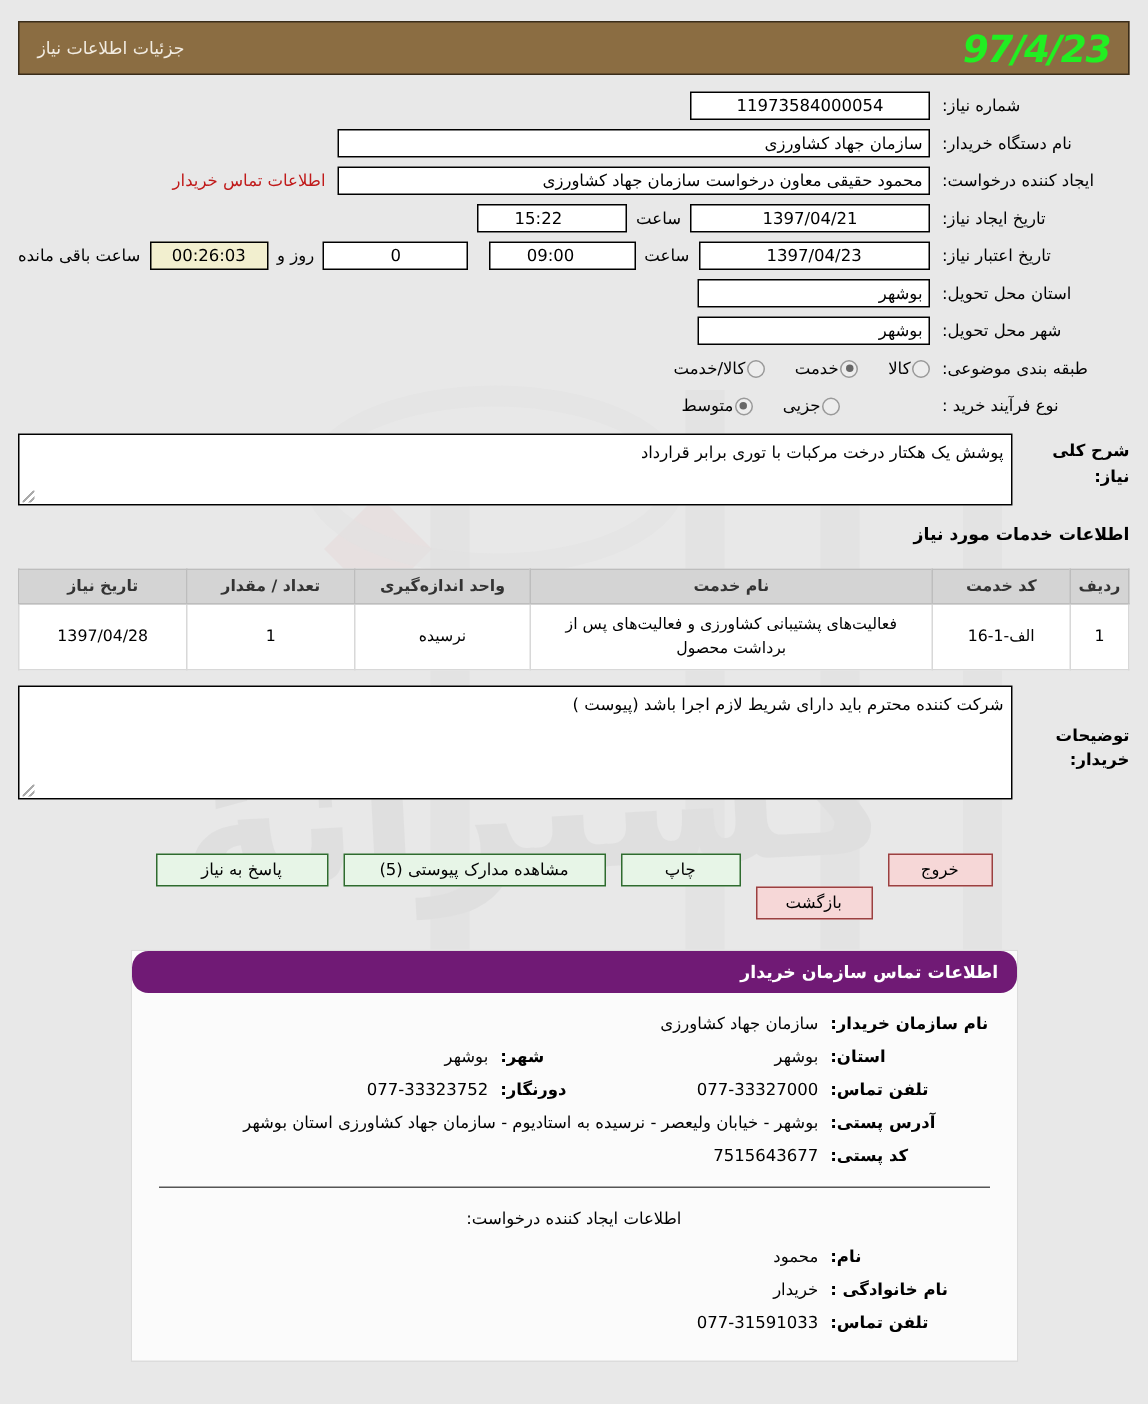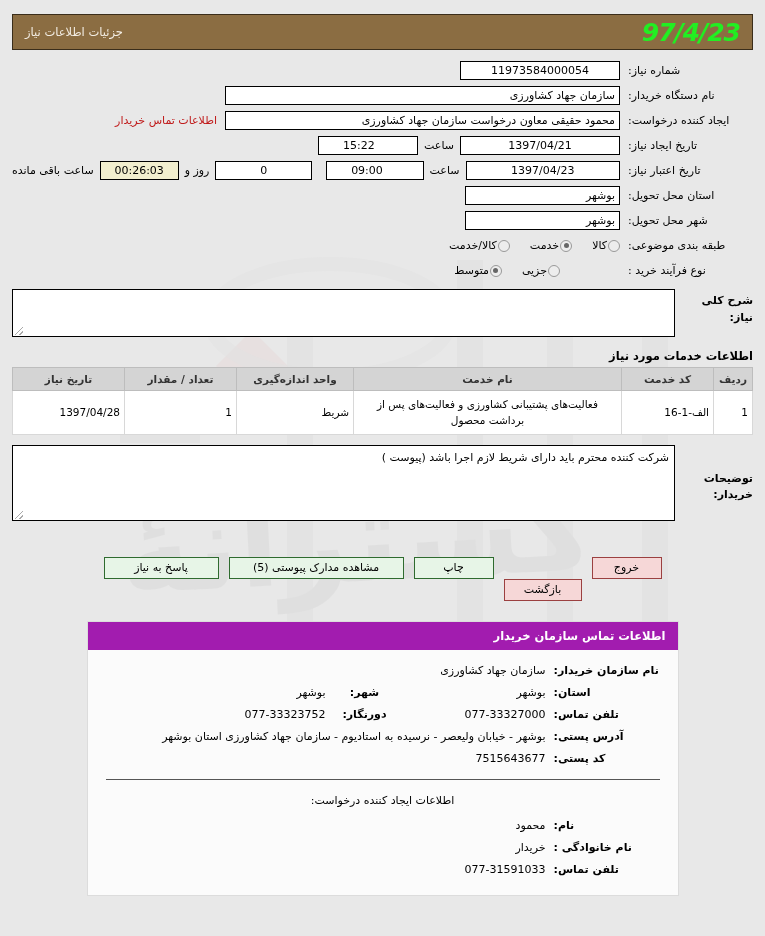--- a/index.html
+++ b/index.html
@@ -204,21 +204,21 @@
     width: 8px; height: 8px;
     background:
       linear-gradient(135deg, transparent 44%, #aaa 44%, #aaa 56%, transparent 56%),
       linear-gradient(135deg, transparent 74%, #aaa 74%, #aaa 86%, transparent 86%);
   }
 
   
   .section-title {
     font-weight: bold;
     font-size: 11.5px;
-    margin: 12px 12px 4px 12px;
+    margin: 12px 12px 16px 12px;
     text-align: right;
   }
 
   
   .tbl-wrap { margin: 0 12px; }
   table.svc {
     width: 100%;
     border-collapse: collapse;
     border: 1px solid #bdbdbd;
     background: #fff;
@@ -230,21 +230,21 @@
     font-weight: bold;
     padding: 5px 3px;
     text-align: center;
     color: #333;
     margin-left: 48px;
   }
   table.svc td {
     border: 1px solid #d8d8d8;
     font-size: 10.5px;
     padding: 5px 4px;
-    text-align: right;
+    text-align: center;
     vertical-align: middle;
     line-height: 1.55;
   }
   .col-radif { width: 32px; }
   .col-code  { width: 85px; }
   .col-name  { width: auto; }
   .col-unit  { width: 110px; }
   .col-qty   { width: 105px; }
   .col-date  { width: 105px; }
 
@@ -283,26 +283,27 @@
 
   
   .contact-panel {
     margin: 14px auto 0 auto;
     width: 592px;
     background: #fbfbfb;
     border: 1px solid #dcdcdc;
     box-sizing: border-box;
   }
   .cp-head {
-    background: #a21caf;
+    background: #701a75;
     color: #fff;
     font-weight: bold;
     font-size: 11.5px;
     padding: 7px 12px;
     text-align: right;
+    border-radius: 11px;
   }
   .cp-body { padding: 14px 16px 10px 16px; }
   .cp-row {
     display: flex;
     align-items: baseline;
     margin-bottom: 9px;
     font-size: 11px;
   }
   .cp-label {
     font-weight: bold;
@@ -315,21 +316,21 @@
   .cp-value {
     flex: 0 0 auto;
     min-width: 150px;
     text-align: right;
     white-space: nowrap;
   }
   .cp-value.grow { flex: 1 1 auto; }
   .cp-label2 {
     font-weight: bold;
     width: 62px;
-    text-align: center;
+    text-align: left;
     padding-left: 8px;
     flex: 0 0 auto;
     white-space: nowrap;
   }
   .cp-value2 {
     width: 130px;
     text-align: right;
     flex: 0 0 auto;
     white-space: nowrap;
   }
@@ -447,20 +448,21 @@
         <span class="radio-item">
           <span class="radio on"></span>
           <span class="radio-label">متوسط</span>
         </span>
       </span>
     </div>
 
     <div class="ta-row">
       <span class="ta-label">شرح کلی نیاز:</span>
       <div class="ta-box">
+        <span>پوشش یک هکتار درخت مرکبات با توری برابر قرارداد</span>
         <span class="ta-grip"></span>
       </div>
     </div>
   </div>
 
   <div class="section-title">اطلاعات خدمات مورد نیاز</div>
 
   <div class="tbl-wrap">
     <table class="svc">
       <thead>
@@ -471,21 +473,21 @@
           <th class="col-unit">واحد اندازه‌گیری</th>
           <th class="col-qty">تعداد / مقدار</th>
           <th class="col-date">تاریخ نیاز</th>
         </tr>
       </thead>
       <tbody>
         <tr>
           <td>1</td>
           <td>الف-1-16</td>
           <td style="text-align:center;">فعالیت‌های پشتیبانی کشاورزی و فعالیت‌های پس از برداشت محصول</td>
-          <td>شریط</td>
+          <td>نرسیده</td>
           <td>1</td>
           <td>1397/04/28</td>
         </tr>
       </tbody>
     </table>
   </div>
 
   <div class="form" style="padding-top:6px;">
     <div class="ta-row" style="margin-top:4px;">
       <span class="ta-label" style="padding-top:26px;">توضیحات خریدار:</span>

